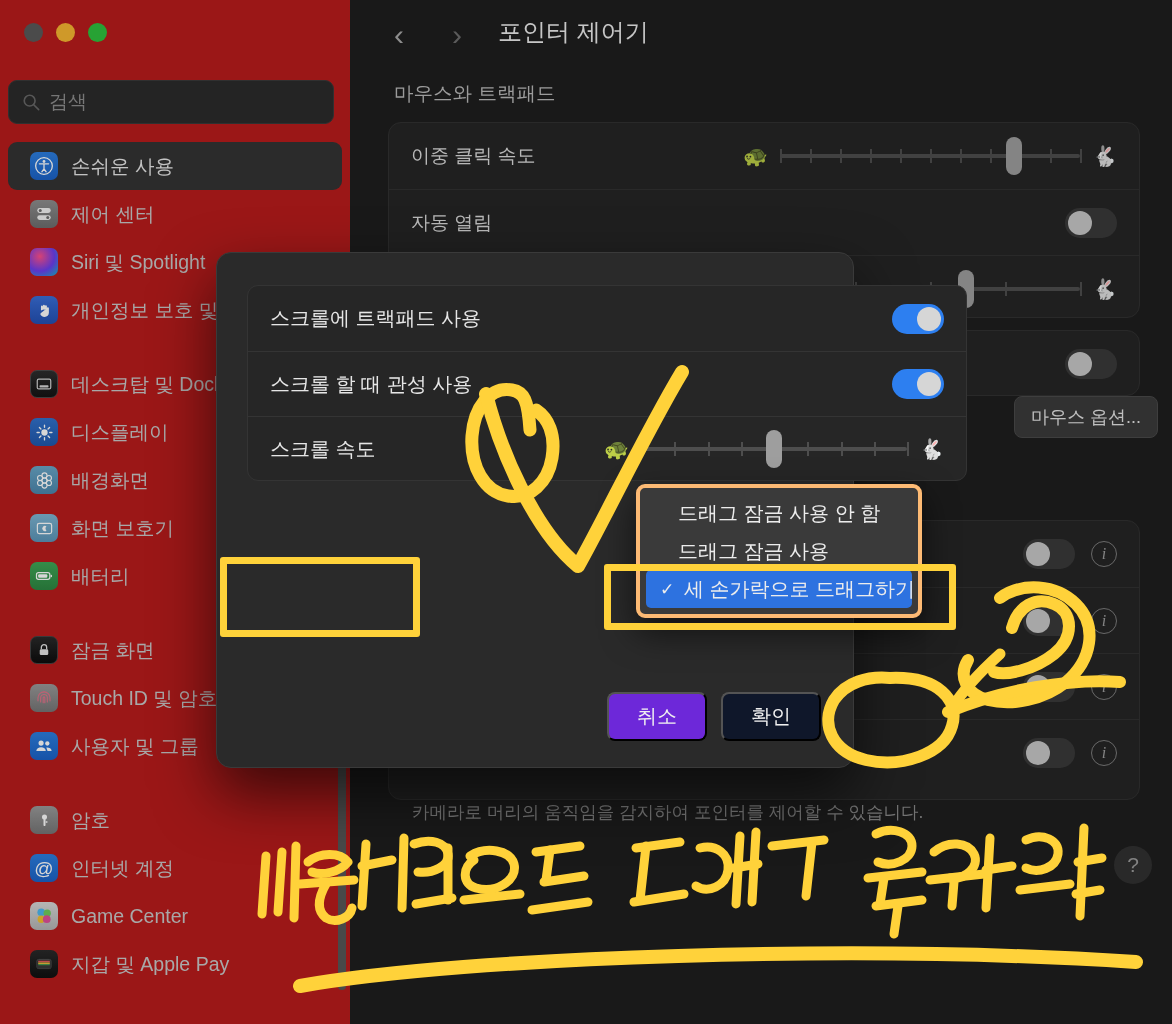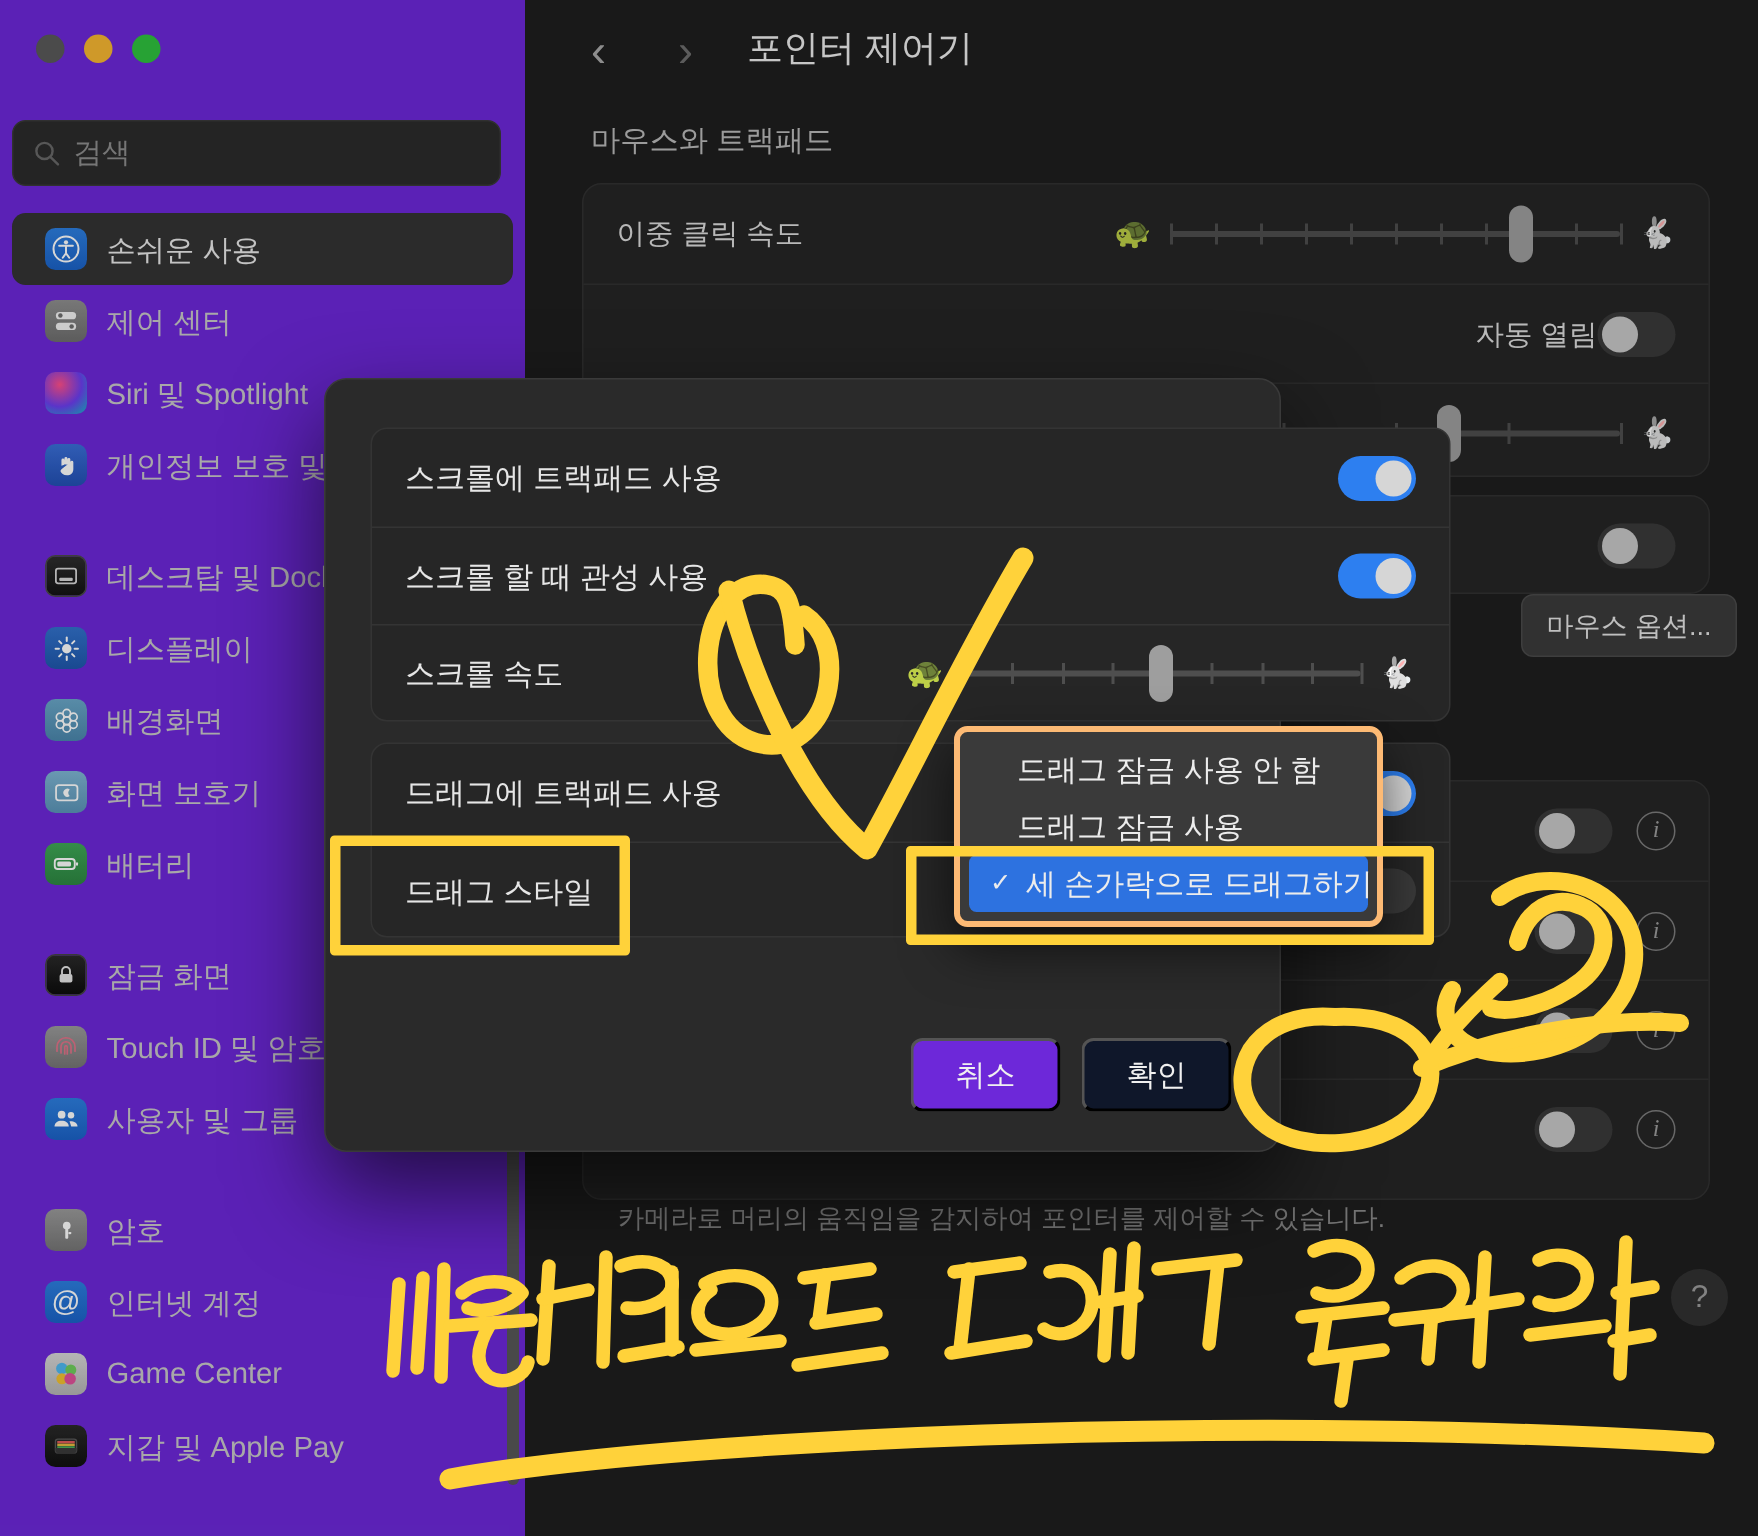--- a/index.html
+++ b/index.html
@@ -7,21 +7,21 @@
   body {
     font-family:"Liberation Sans","DejaVu Sans",sans-serif;
     background:#1c1c1c; color:#e8e8e8;
     -webkit-font-smoothing:antialiased;
   }
   #root { position:relative; width:1172px; height:1024px; overflow:hidden; }
 
   
   .sidebar {
     position:absolute; left:0; top:0; width:350px; height:1024px;
-    background:#6d28d9;
+    background:#b91c1c;
     text-decoration:underline;
   }
   .traffic { position:absolute; left:24px; top:23px; display:flex; gap:13px; }
   .dot { width:19px; height:19px; border-radius:50%; }
   .dot.r { background:#5a5a5a; }
   .dot.y { background:#f5b battlefield; }
   .dot.y { background:#f7b732; }
   .dot.g { background:#2fc23e; }
 
   .search-box {
@@ -90,21 +90,21 @@
     border-radius:13px;
   }
   #card1 { left:38px; top:122px; width:752px; height:196px; }
   #card2 { left:38px; top:330px; width:752px; height:66px; }
   #card3 { left:38px; top:520px; width:752px; height:280px; }
 
   .row {
     position:relative; display:flex; align-items:center; height:66px;
     padding:0 22px; font-size:19px; color:#dcdcdc;
   }
-  .row + .row { border-top:1px solid #323232;text-align:right; }
+  .row + .row { border-top:1px solid #323232; }
   .row .lbl { flex:1; }
 
   
   .toggle { width:52px; height:30px; border-radius:15px; position:relative; flex:0 0 52px; }
   .toggle.off { background:#3a3a3a; }
   .toggle.on  { background:#2d7ff0; }
   .toggle .knob {
     position:absolute; top:3px; width:24px; height:24px; border-radius:50%;
     background:#c8c8c8;
   }
@@ -559,34 +559,20 @@
             <span class="sl-tick" style="left:75%"></span>
               <span class="sl-tick" style="left:87.5%"></span>
             <span class="sl-tick" style="left:100%"></span>
             <span class="sl-knob" style="left:50%"></span>
           </span>
           <span class="animal">🐇</span>
         </span>
       </div>
     </div>
 
-    <div class="mcard" id="mcard2">
-      <div class="mrow">
-        <span class="lbl">드래그에 트랙패드 사용</span>
-        <span class="toggle on">
-            <span class="knob"></span>
-          </span>
-      </div>
-      <div class="mrow">
-        <span class="lbl">드래그 스타일</span>
-        <span class="toggle off">
-            <span class="knob"></span>
-          </span>
-      </div>
-    </div>
 
     <div class="dlg-actions">
       <button class="btn sec">취소</button>
       <button class="btn pri">확인</button>
     </div>
   </div>
 
   <div class="dropdown">
     <div class="dd-item">
       <span class="dd-check hidden">✓</span>

